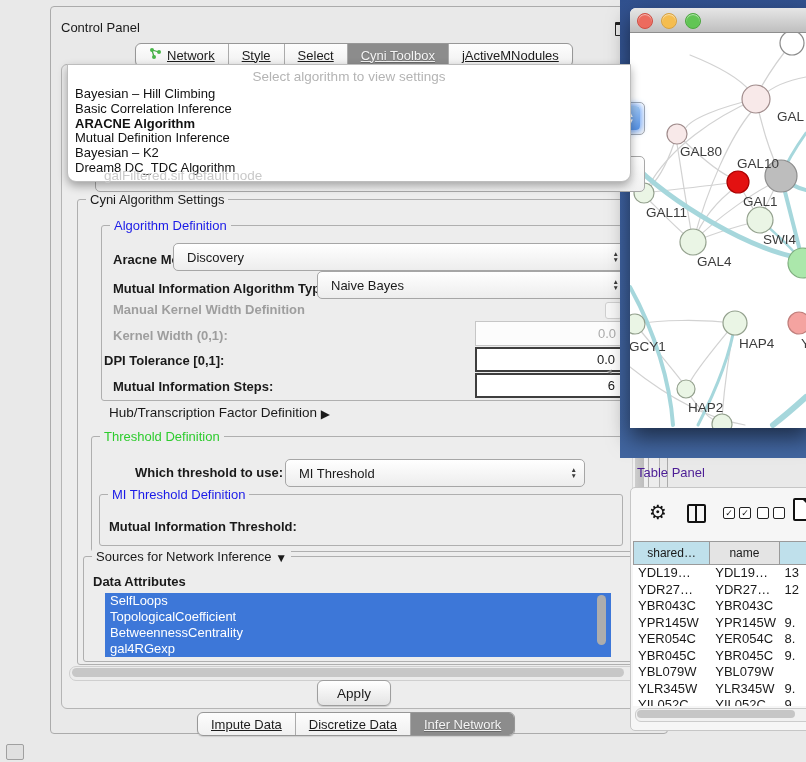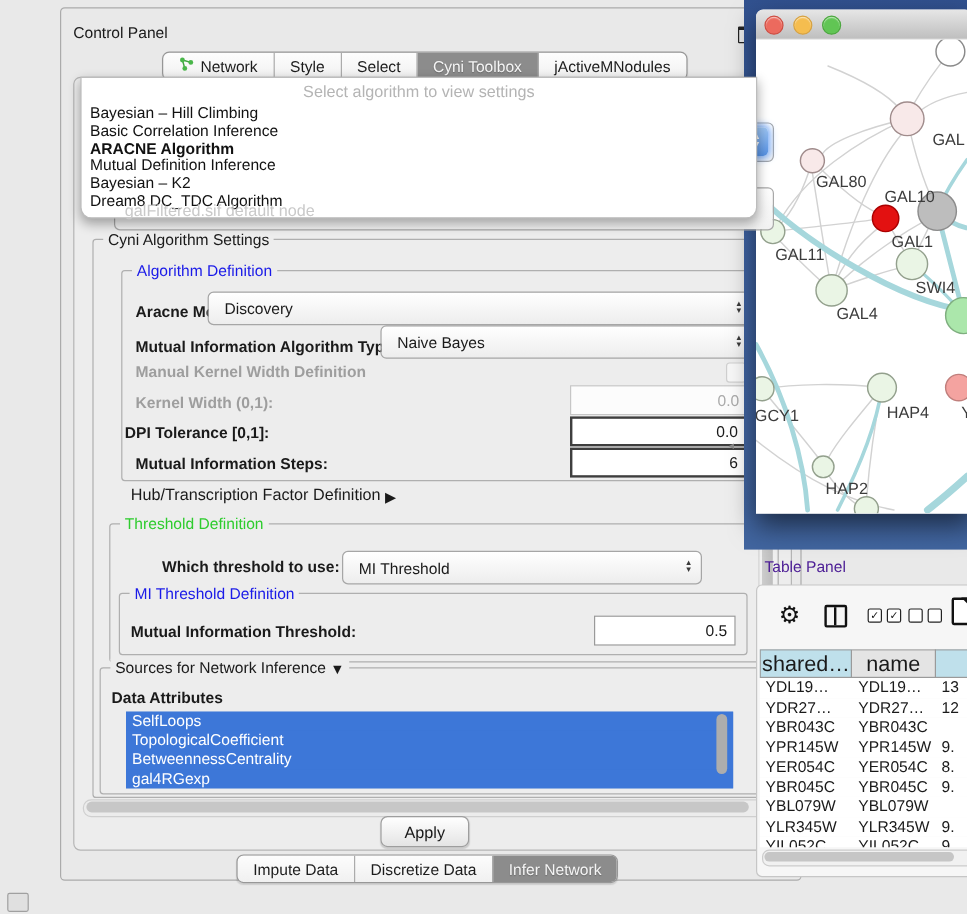--- a/index.html
+++ b/index.html
@@ -13,21 +13,21 @@
   
   #control-panel{left:2px;top:6px;width:616px;height:726px;background:#E9E9E9;
                  border:1px solid #ABABAB;border-radius:4px;margin-left:48px;}
   #cp-title{left:10px;top:13px;font-size:13px;color:#1a1a1a;}
   #cp-float{left:564px;top:15px;width:10px;height:10px;border:1.5px solid #222;border-top-width:3px;border-radius:1px;}
   #cp-close{left:584px;top:12px;font-weight:700;font-size:13px;color:#111;}
 
   .segbar{display:inline-flex;height:22px;border:1px solid #979797;border-radius:6px;
           background:linear-gradient(#FDFDFD,#F0F0F0);overflow:hidden;box-shadow:0 1px 1px rgba(0,0,0,.12);}
   .seg{display:flex;align-items:center;gap:5px;padding:0 13px;border-right:1px solid #ABABAB;
-       font-size:13px;color:#1c1c1c;white-space:nowrap;}
+       font-size:13px;color:#1c1c1c;white-space:nowrap;text-decoration:underline;}
   .seg:last-child{border-right:none;}
   .seg.sel{background:#8C8C8C;color:#F5F5F5;text-shadow:0 1px 1px rgba(0,0,0,.25);}
   #top-tabs{left:84px;top:36px;}
   #bottom-tabs{left:146px;top:705px;justify-content:center;}
 
   #tab-content{left:10px;top:57px;width:597px;height:643px;border:1px solid #B5B5B5;border-radius:6px;background:#EDEDED;}
 
   
   #focused-combo{left:40px;top:95px;width:552px;height:31px;border:1px solid #A5A5A5;border-radius:5px;
                  background:linear-gradient(#FFFFFF,#F0F0F0);z-index:10;}
@@ -110,21 +110,21 @@
   #cols-i:after{content:"";position:absolute;left:6px;top:0;width:2px;height:15px;background:#111;}
   .cbrow{position:absolute;top:19px;display:flex;gap:4px;}
   #cb-checked{left:92px;} #cb-unchecked{left:126px;}
   .cbx{width:10px;height:10px;border:1.5px solid #222;border-radius:2px;font-size:9px;line-height:10px;text-align:center;color:#111;background:#fff;}
   #file-i{position:absolute;left:162px;top:10px;width:14px;height:19px;border:2px solid #111;border-radius:2px;background:#fff;}
   #file-i:after{content:"";position:absolute;right:-2px;top:-2px;border:5px solid #111;border-left-color:transparent;border-bottom-color:transparent;}
 
   #tp-table{position:absolute;left:2px;top:53px;width:206px;overflow:hidden;height:165px;}
   .th-row{display:flex;height:24px;}
   .th{border:1px solid #9A9A9A;border-left:none;display:flex;align-items:center;justify-content:center;
-      font-size:18px;box-sizing:border-box;}
+      font-size:12px;box-sizing:border-box;}
   .th:first-child{border-left:1px solid #9A9A9A;}
   .th.blue{background:#BFE0EB;} .th.plain{background:#E4E4E4;}
   .tr{display:flex;height:16.5px;line-height:16.5px;background:#FFF;font-size:13px;}
   .td{padding-left:5px;white-space:nowrap;overflow:hidden;box-sizing:border-box;}
   #tp-hscroll{position:absolute;left:4px;top:220px;width:194px;height:12px;background:#F1F1F1;border:1px solid #CCC;border-radius:6px;}
   #tp-hthumb{position:absolute;left:1px;top:1px;width:158px;height:8px;background:#C6C6C6;border-radius:4px;}
 
   .neticon{width:13px;height:13px;display:inline-block;}
 </style>
 </head>
@@ -228,21 +228,20 @@
     <span class="ctext">MI Threshold</span>
     <span class="steps">
         <span>▲</span>
         <span>▼</span>
       </span>
   </div>
   <div class="abs group" id="mithr-group">
     <span class="gtitle blue-t">MI Threshold Definition</span>
   </div>
   <div class="flabel bold" style="left:58px;top:512px;">Mutual Information Threshold:</div>
-  <div class="tfield" style="left:444px;top:506px;width:118px;height:25px;">0.5</div>
 
   <div class="abs group" id="sources-group">
     <span class="gtitle">
       <span>Sources for Network Inference</span>
       <span class="tri">▼</span>
     </span>
   </div>
   <div class="flabel bold" style="left:42px;top:567px;">Data Attributes</div>
   <div class="abs" id="attr-list">
       <div class="attr-item" style="background: rgb(61, 119, 216);">SelfLoops</div>

